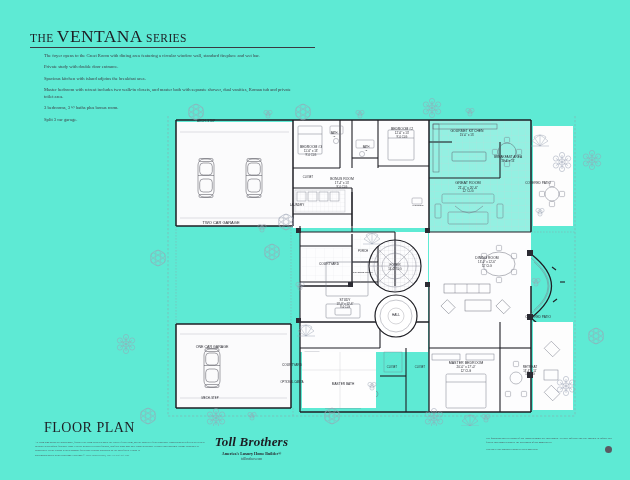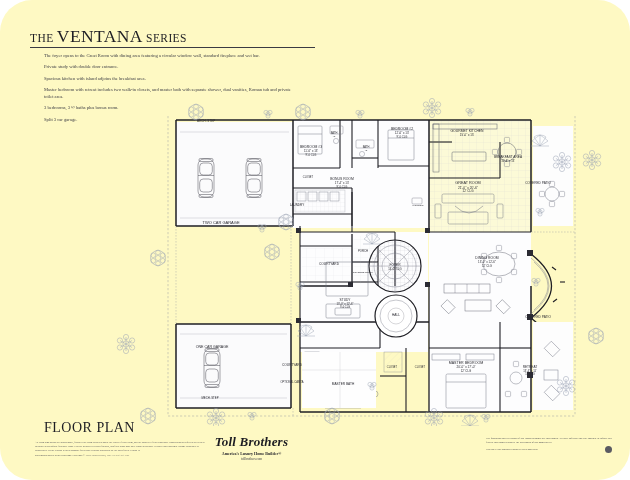--- a/index.html
+++ b/index.html
@@ -1,19 +1,19 @@
 <!DOCTYPE html>
 <html><head>
 <meta charset="utf-8">
 <style>
   html,body{margin:0;padding:0;background:#fff;}
   body{width:630px;height:480px;overflow:hidden;
        font-family:"Liberation Sans", sans-serif;color:#2b2b30;}
 
-  #sheet{position:relative;width:630px;height:480px;background:#fef9c3;border-radius:32px;}
+  #sheet{position:relative;width:630px;height:480px;background:#5eead4;}
 
   
   .title-block{position:absolute;left:30px;top:26px;width:300px;}
   .series-title{font-family:"Liberation Serif", serif;font-size:16.5px;
       letter-spacing:.4px;color:#1e1e24;white-space:nowrap;}
   .series-title .sm{font-size:11.5px;}
   .series-title .bg{font-size:17.5px;}
   .title-rule{position:absolute;left:30px;top:47px;width:285px;height:1px;background:#3a3a42;}
 
   .desc{position:absolute;left:44px;top:52px;width:255px;

